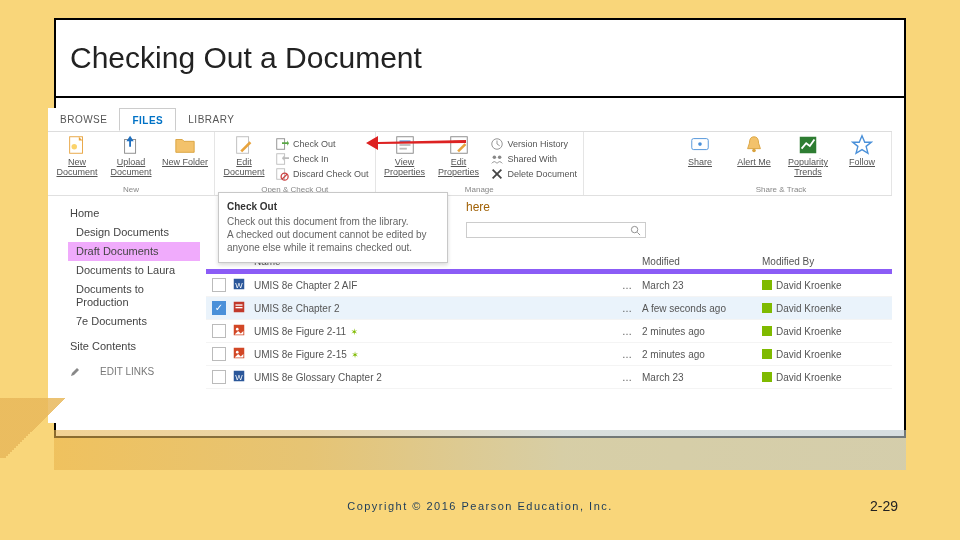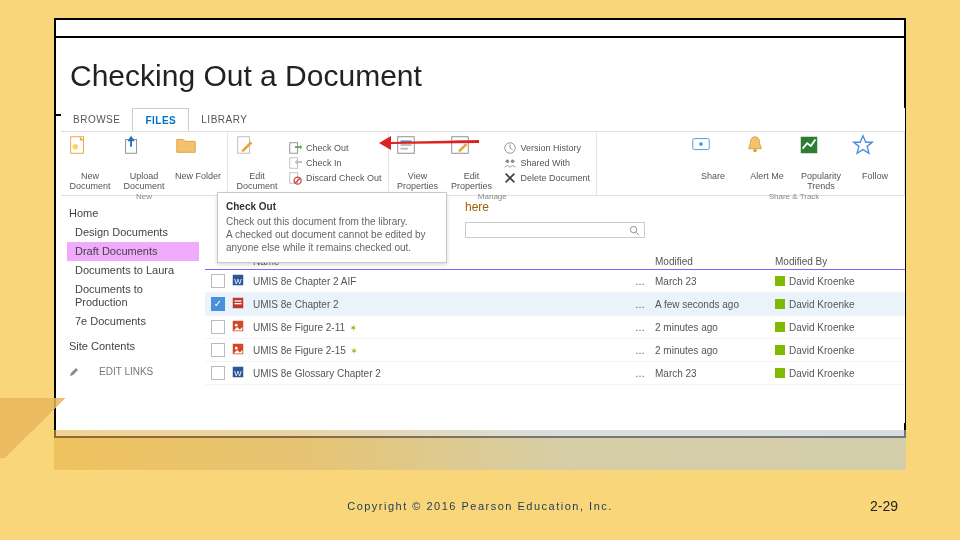--- a/index.html
+++ b/index.html
@@ -1,52 +1,52 @@
 <!DOCTYPE html>
 <html><head>
 <meta charset="utf-8">
 <style>
   * { box-sizing: border-box; margin: 0; padding: 0; }
   body { width: 960px; height: 540px; background: #f9d67a; font-family: "Segoe UI", Arial, sans-serif; overflow: hidden; position: relative; }
   .slide-frame { position: absolute; left: 54px; top: 18px; width: 852px; height: 420px; background: #fff; border: 2px solid #000; }
-  .slide-title { position: absolute; left: 54px; top: 36px; width: 852px; height: 80px; border: 2px solid #000; background: #fff; display: flex; align-items: center; padding-left: 14px; font-size: 30px; font-weight: 400; color: #222; }
-  .sp-screenshot { position: absolute; left: 61px; top: 108px; width: 844px; height: 315px; background: #fff; font-size: 11px; color: #555; }
+  .slide-title { position: absolute; left: 54px; top: 18px; width: 852px; height: 80px; border: 2px solid #000; background: #fff; display: flex; align-items: center; padding-left: 14px; font-size: 30px; font-weight: 400; color: #222; }
+  .sp-screenshot { position: absolute; left: 48px; top: 108px; width: 844px; height: 315px; background: #fff; font-size: 11px; color: #555; }
   
   .tabs { display: flex; height: 24px; border-bottom: 1px solid #ddd; font-size: 10px; letter-spacing: 0.5px; }
   .tab { padding: 0 12px; line-height: 24px; color: #555; text-transform: uppercase; cursor: pointer; }
   .tab.active { border: 1px solid #ccc; border-bottom: 1px solid #fff; background: #fff; font-weight: 700; color: #0072c6; }
   
   .ribbon { display: flex; height: 64px; border-bottom: 1px solid #e0e0e0; gap: 0; position: relative; }
   .ribbon-group { display: flex; flex-direction: column; border-right: 1px solid #e5e5e5; padding: 2px 6px 0 6px; }
   .ribbon-group .icons-row { display: flex; gap: 8px; flex: 1; }
   .ribbon-group .group-label { font-size: 8px; color: #888; text-align: center; padding: 1px 0; }
-  .big-btn { display: flex; flex-direction: column; width: 46px; gap: 15px; cursor: pointer; }
+  .big-btn { display: flex; flex-direction: column; align-items: center; width: 46px; gap: 1px; cursor: pointer; text-decoration: underline; }
   .big-btn .icon { width: 22px; height: 22px; }
   .big-btn .lbl { font-size: 9px; color: #555; text-align: center; line-height: 10px; }
   .small-btn-stack { display: flex; flex-direction: column; gap: 1px; justify-content: center; }
   .small-btn { display: flex; align-items: center; gap: 4px; cursor: pointer; }
   .small-btn .icon { width: 14px; height: 14px; }
   .small-btn .lbl { font-size: 9px; color: #555; white-space: nowrap; }
   
   .red-arrow { position: absolute; left: 318px; top: 2px; width: 100px; height: 18px; z-index: 5; }
   
-  .body-area { display: flex; height: calc(100% - 88px); }
+  .body-area { display: flex; height: calc(100% - 88px); margin-left: 14px; }
   .left-nav { width: 144px; padding: 8px 6px; font-size: 11px; color: #444; }
   .left-nav .nav-item { padding: 3px 2px 3px 8px; line-height: 13px; cursor: pointer; }
   .left-nav .nav-top { padding-left: 2px; font-weight: 400; }
   .left-nav .nav-item.sel { background: #f0abfc; }
   .left-nav .edit-links { margin-top: 10px; font-size: 10px; color: #777; display: flex; gap: 20px; align-items: center; padding-left: 2px; }
   .content { flex: 1; position: relative; }
   .tooltip { position: absolute; left: 12px; top: -4px; width: 230px; background: #fff; border: 1px solid #c8c8c8; padding: 8px; font-size: 10px; color: #666; box-shadow: 0 2px 4px rgba(0,0,0,0.15); z-index: 10; }
   .tooltip .tt-title { font-weight: 600; color: #333; margin-bottom: 3px; }
   .tooltip .tt-body { line-height: 13px; }
   .content .bg-text { position: absolute; left: 260px; top: 4px; font-size: 12px; color: #a16207; }
   .searchbox { position: absolute; left: 260px; top: 26px; width: 180px; height: 16px; border: 1px solid #ccc; display: flex; align-items: center; justify-content: flex-end; padding-right: 4px; font-size: 10px; color: #888; }
   .doc-table { position: absolute; left: 0; top: 58px; right: 0; }
-  .doc-header { display: flex; font-size: 10px; color: #555; border-bottom: 1px solid #8b5cf6; padding: 2px 0; }
+  .doc-header { display: flex; font-size: 10px; color: #555; border-bottom: 5px solid #8b5cf6; padding: 2px 0; }
   .col-check { width: 26px; }
   .col-icon { width: 22px; }
   .col-name { flex: 1; }
   .col-dots { width: 30px; text-align: center; }
   .col-mod { width: 120px; }
   .col-modby { width: 130px; display: flex; align-items: center; gap: 4px; }
   .doc-row { display: flex; align-items: center; font-size: 10px; color: #555; padding: 3px 0; border-bottom: 1px solid #f4f4f4; }
   .doc-row.selected { background: #eaf3fb; }
   .doc-row .cbox { width: 14px; height: 14px; border: 1px solid #bbb; margin: 0 6px; }
   .doc-row.selected .cbox { background: #4a90d9; border-color: #4a90d9; color: #fff; text-align: center; font-size: 10px; line-height: 12px; }

